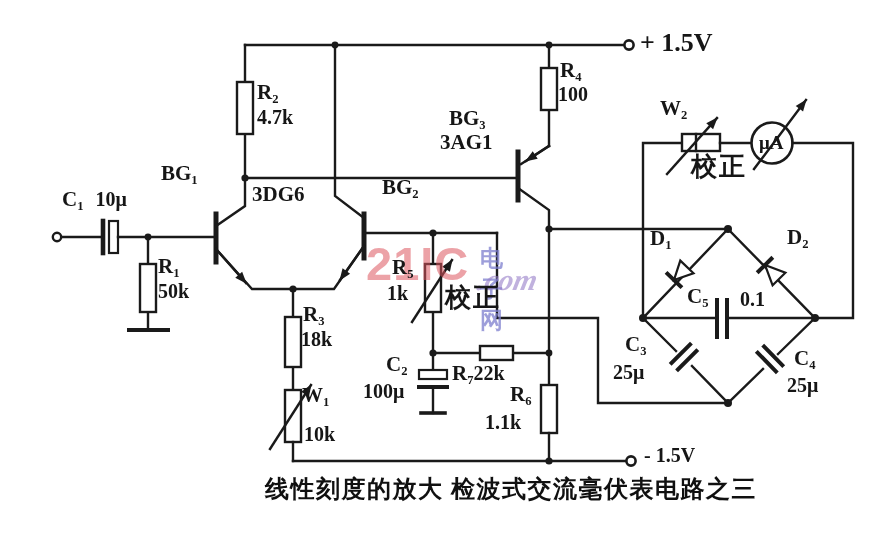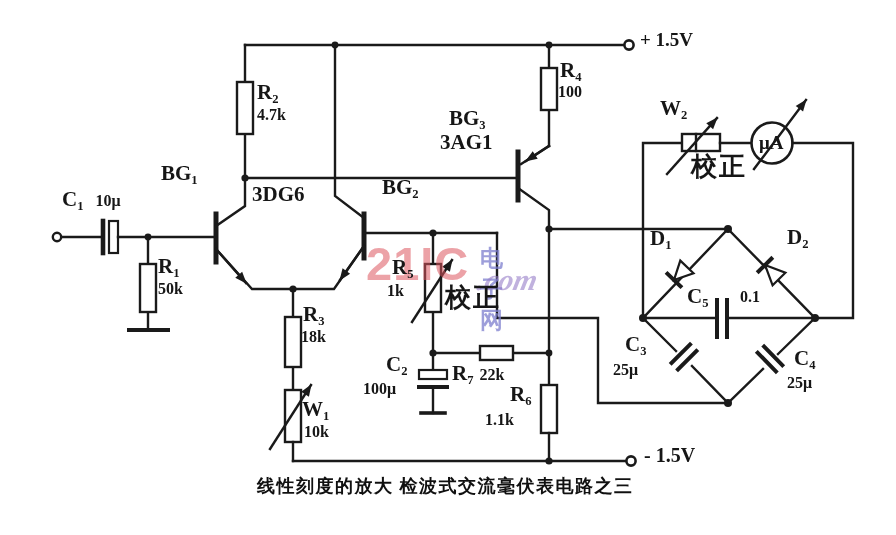--- a/index.html
+++ b/index.html
@@ -1,23 +1,23 @@
 <!DOCTYPE html>
 <html><head>
 <meta charset="utf-8">
 <style>
   html,body{margin:0;padding:0;background:#e9e9e9;}
   #stage{position:relative;width:896px;height:535px;background:#ffffff;overflow:hidden;
          font-family:"Liberation Serif",serif;}
   svg{position:absolute;left:0;top:0;}
   .lbl{position:absolute;font-weight:bold;color:#161616;font-size:21px;line-height:1;white-space:nowrap;}
   .sb{font-size:0.60em;vertical-align:-0.28em;letter-spacing:0;}
-  .val{font-size:16px;}
+  .val{font-size:20px;}
   .cjk{font-size:26px;letter-spacing:2px;}
-  .caption{font-size:18px;letter-spacing:1.5px;color:#101010;}
+  .caption{font-size:24px;letter-spacing:1.5px;color:#101010;margin-left:8px;}
   .meterlbl{font-size:19px;}
   
   .wm{position:absolute;left:366px;top:240px;pointer-events:none;}
   .wm-big{font-family:"Liberation Sans",sans-serif;font-weight:bold;font-size:47px;line-height:1;
           color:rgba(221,85,95,0.55);letter-spacing:1px;}
   .wm-cn{position:absolute;left:114px;top:3px;font-size:23px;font-weight:bold;color:rgba(124,126,205,0.75);letter-spacing:2px;}
   .wm-com{position:absolute;left:112px;top:23px;font-size:30px;font-style:italic;font-weight:bold;
           color:rgba(150,125,200,0.6);transform:skewX(-12deg);}
 </style>
 </head>
@@ -186,54 +186,54 @@
       </g>
     </g>
   </svg>
 
   <div class="wm">
     <span class="wm-big">21IC</span>
     <span class="wm-cn">电子网</span>
     <span class="wm-com">.com</span>
   </div>
 
-  <div class="lbl" style="left:640px;top:30px;font-size:19px">+ 1.5V</div>
+  <div class="lbl" style="left:640px;top:30px;font-size:26px">+ 1.5V</div>
   <div class="lbl" style="left:644px;top:445px;font-size:20px">- 1.5V</div>
 
   <div class="lbl" style="left:62px;top:189px"><span>C</span><span class="sb">1</span><span class="val" style="margin-left:12px">10μ</span></div>
 
   <div class="lbl" style="left:158px;top:256px"><span>R</span><span class="sb">1</span></div>
   <div class="lbl val" style="left:158px;top:281px">50k</div>
 
   <div class="lbl" style="left:257px;top:82px"><span>R</span><span class="sb">2</span></div>
   <div class="lbl val" style="left:257px;top:107px">4.7k</div>
 
   <div class="lbl" style="left:161px;top:163px"><span>BG</span><span class="sb">1</span></div>
   <div class="lbl" style="left:252px;top:184px">3DG6</div>
   <div class="lbl" style="left:382px;top:177px"><span>BG</span><span class="sb">2</span></div>
   <div class="lbl" style="left:449px;top:108px"><span>BG</span><span class="sb">3</span></div>
   <div class="lbl" style="left:440px;top:132px">3AG1</div>
 
   <div class="lbl" style="left:303px;top:304px"><span>R</span><span class="sb">3</span></div>
   <div class="lbl val" style="left:301px;top:329px">18k</div>
 
-  <div class="lbl" style="left:302px;top:399px"><span>W</span><span class="sb">1</span></div>
+  <div class="lbl" style="left:302px;top:385px"><span>W</span><span class="sb">1</span></div>
   <div class="lbl val" style="left:304px;top:424px">10k</div>
 
   <div class="lbl" style="left:560px;top:60px"><span>R</span><span class="sb">4</span></div>
   <div class="lbl val" style="left:558px;top:84px">100</div>
 
   <div class="lbl" style="left:392px;top:257px"><span>R</span><span class="sb">5</span></div>
   <div class="lbl val" style="left:387px;top:283px">1k</div>
   <div class="lbl cjk" style="left:445px;top:285px">校正</div>
 
   <div class="lbl" style="left:386px;top:354px"><span>C</span><span class="sb">2</span></div>
   <div class="lbl val" style="left:363px;top:381px">100μ</div>
 
-  <div class="lbl" style="left:452px;top:363px"><span>R</span><span class="sb">7</span><span class="val" style="margin-left:6px">22k</span></div>
+  <div class="lbl" style="left:452px;top:363px"><span>R</span><span class="sb">7</span><span class="val" style="margin-left:0">22k</span></div>
 
   <div class="lbl" style="left:510px;top:384px"><span>R</span><span class="sb">6</span></div>
   <div class="lbl val" style="left:485px;top:412px">1.1k</div>
 
   <div class="lbl" style="left:660px;top:98px"><span>W</span><span class="sb">2</span></div>
   <div class="lbl cjk" style="left:691px;top:154px">校正</div>
 
   <div class="lbl meterlbl" style="left:759px;top:133px">μA</div>
 
   <div class="lbl" style="left:650px;top:228px"><span>D</span><span class="sb">1</span></div>

